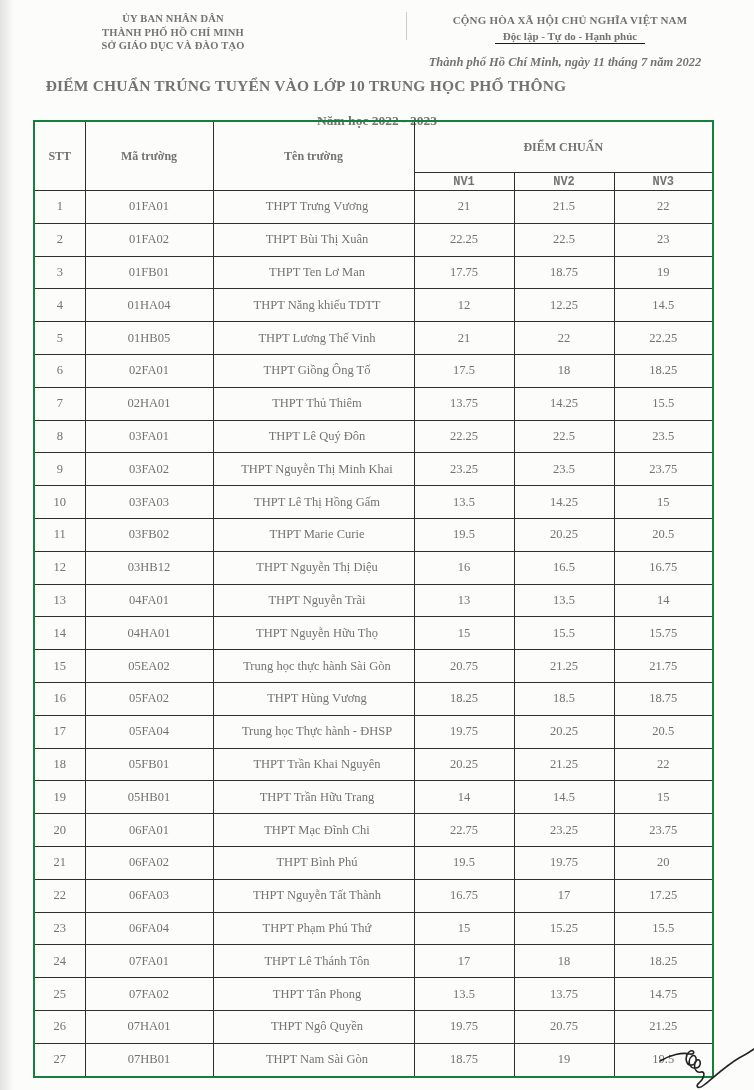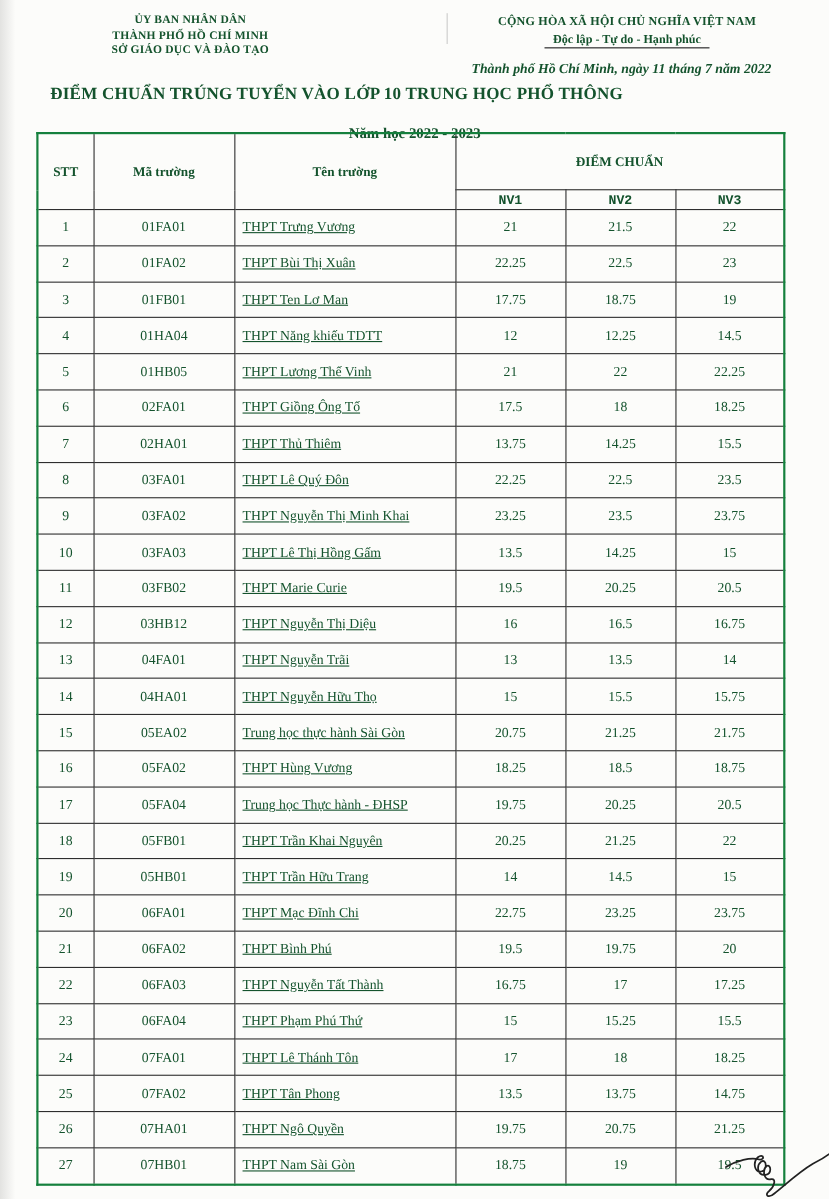--- a/index.html
+++ b/index.html
@@ -7,21 +7,21 @@
     padding: 0;
     background: #d9d9d9;
     font-family: "Liberation Serif", "DejaVu Serif", serif;
   }
   .page {
     position: relative;
     width: 754px;
     height: 1090px;
     margin: 0 auto;
     background: #fcfcfa;
-    color: #14532d;
+    color: #737373;
     overflow: hidden;
   }
   
   .page::before {
     content: "";
     position: absolute;
     left: 0; top: 0; bottom: 0;
     width: 14px;
     background: linear-gradient(to right, rgba(70,70,70,0.14), rgba(70,70,70,0.0));
     pointer-events: none;
@@ -116,23 +116,22 @@
   }
   table.scores { border: 2px solid #15803d; }
   table.scores thead th {
     font-weight: bold;
     font-size: 12px;
   }
   table.scores thead tr.head-main th { height: 50px; }
   table.scores thead tr.head-sub th { height: 17px; font-family: Liberation Mono, monospace; }
   table.scores tbody td { height: 31.8px; }
   table.scores tbody td.name-cell {
-    text-align: left;
+    text-align: center;
     padding-left: 7px;
-    text-decoration: underline;
   }
 
   .signature {
     position: absolute;
     left: 630px;
     top: 1038px;
     width: 124px;
     height: 52px;
   }
   .signature svg { display: block; width: 100%; height: 100%; }

